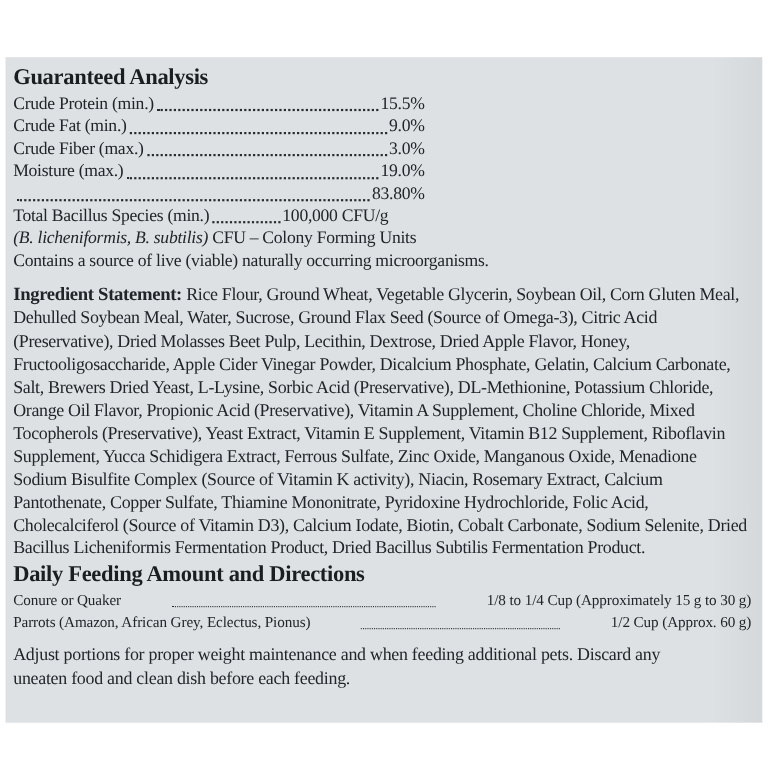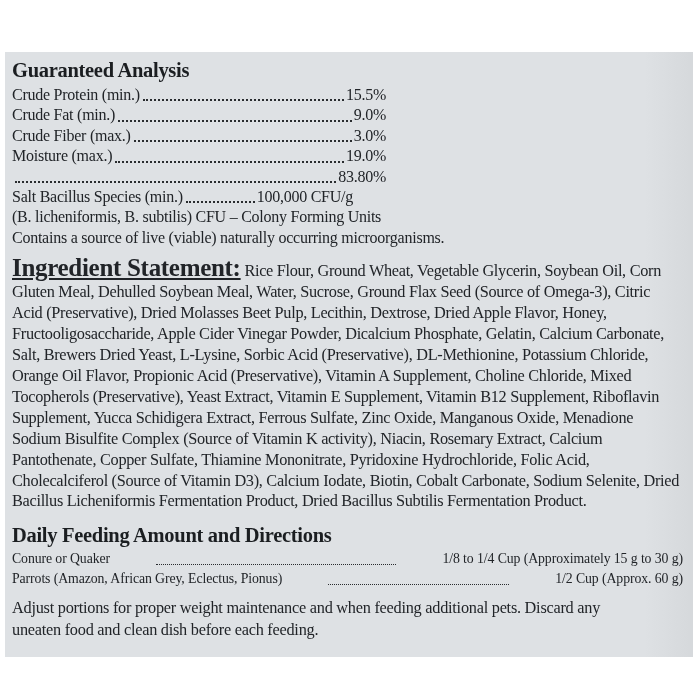--- a/index.html
+++ b/index.html
@@ -22,27 +22,27 @@
   .row{
     display:flex;align-items:flex-end;
     font-size:16px;line-height:20.4px;letter-spacing:-0.25px;
   }
   .row .lbl,.row .val{white-space:nowrap;}
   .leader{flex:1;border-bottom:2.2px dotted #292c2f;margin:0 2px 4px 3px;min-width:12px;}
   .row.short{width:341px;}
   .note-line,.contains-line{
     font-size:16px;line-height:20.5px;letter-spacing:-0.25px;
   }
-  .italic{text-align:right;}
+  .italic{font-style:italic;text-align:right;}
   p.ingredients{
     margin:10px 0 0;font-size:16.3px;line-height:20.9px;letter-spacing:-0.3px;
     text-align:left;
   }
-  .ing-title{font-weight:bold;font-size:25px;letter-spacing:-0.3px;text-decoration:underline;}
-  h2.feeding-title{margin-top:11px;}
+  .ing-title{font-weight:bold;font-size:17px;letter-spacing:-0.3px;}
+  h2.feeding-title{margin-top:1px;}
   .feed-rows{margin-top:1px;}
   .feed-row{
     display:flex;align-items:flex-end;
     font-size:13.8px;line-height:19.5px;letter-spacing:-0.1px;gap:44px;
   }
   .feed-row .leader{border-bottom:1.8px dotted #292c2f;margin:0 2px 3.5px 2px;}
   p.feed-note{
     margin:9px 0 12px;font-size:16.3px;line-height:21.5px;letter-spacing:-0.25px;
     max-width:628px;
   }
@@ -74,21 +74,21 @@
       <div class="row">
         <span class="lbl">Moisture (max.)</span>
         <span class="leader"></span>
         <span class="val">19.0%</span>
       </div>
       <div class="row">
         <span class="leader"></span>
         <span class="val">83.80%</span>
       </div>
       <div class="row short">
-        <span class="lbl">Salt Bacillus Species (min.)</span>
+        <span class="lbl">Total Bacillus Species (min.)</span>
         <span class="leader"></span>
         <span class="val">100,000 CFU/g</span>
       </div>
     </div>
 
     <div class="note-line"><span class="italic">(B. licheniformis, B. subtilis)</span><span> CFU – Colony Forming Units</span></div>
 
     <div class="contains-line">Contains a source of live (viable) naturally occurring microorganisms.</div>
   </section>
 

